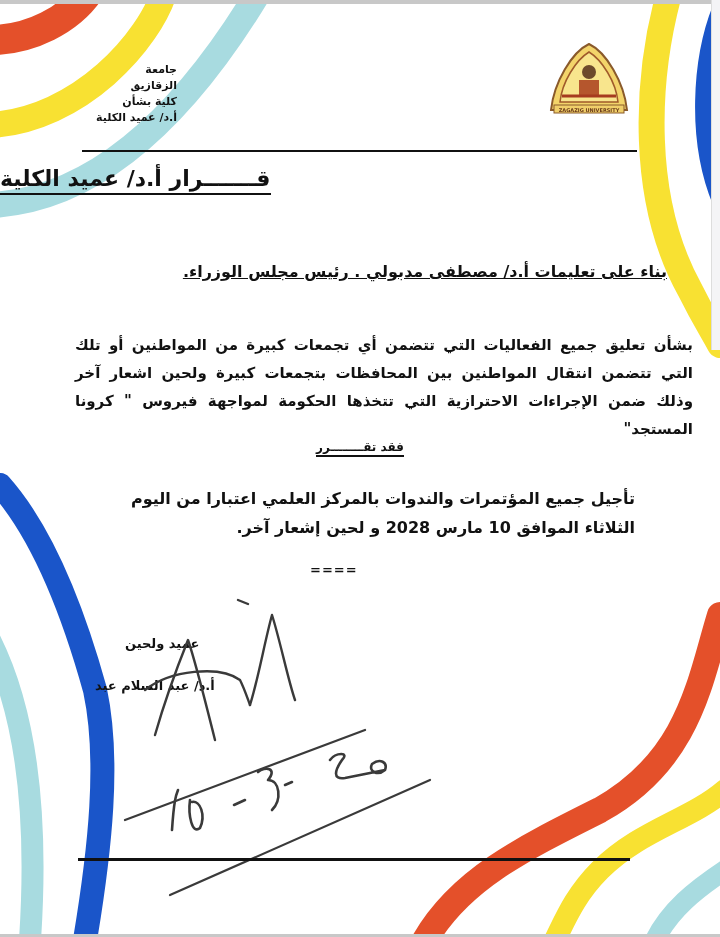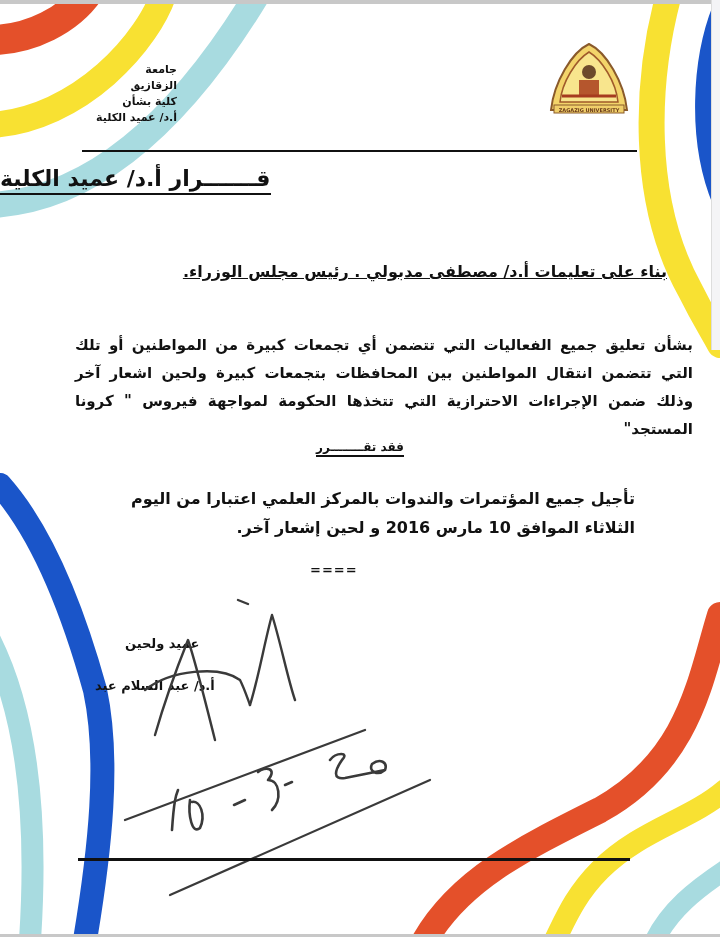--- a/index.html
+++ b/index.html
@@ -100,21 +100,21 @@
 </div>
 
 <div class="ref">بناء على تعليمات أ.د/ مصطفى مدبولي . رئيس مجلس الوزراء.</div>
 
 <div class="para">بشأن تعليق جميع الفعاليات التي تتضمن أي تجمعات كبيرة من المواطنين أو تلك التي تتضمن انتقال المواطنين بين المحافظات بتجمعات كبيرة ولحين اشعار آخر وذلك ضمن الإجراءات الاحترازية التي تتخذها الحكومة لمواجهة فيروس " كرونا المستجد"</div>
 
 <div class="decided">
   <span>فقد تقــــــــرر</span>
 </div>
 
-<div class="body2">تأجيل جميع المؤتمرات والندوات بالمركز العلمي اعتبارا من اليوم الثلاثاء الموافق  10 مارس 2016  و لحين إشعار آخر.</div>
+<div class="body2">تأجيل جميع المؤتمرات والندوات بالمركز العلمي اعتبارا من اليوم الثلاثاء الموافق  10 مارس 2028  و لحين إشعار آخر.</div>
 
 <div class="sep">====</div>
 
 <div class="sig-title">عميد ولحين</div>
 <div class="sig-name">أ.د/ عبد السلام عبد</div>
 
 <svg class="sig-svg" viewBox="0 0 720 937" xmlns="http://www.w3.org/2000/svg">
   <g fill="none" stroke="#3a3a3a" stroke-width="2.4" stroke-linecap="round" stroke-linejoin="round">
     <path d="M238 600 L 248 604"></path>
     <path d="M155 735 C 165 700, 180 660, 188 640 C 195 660, 205 700, 215 740"></path>

